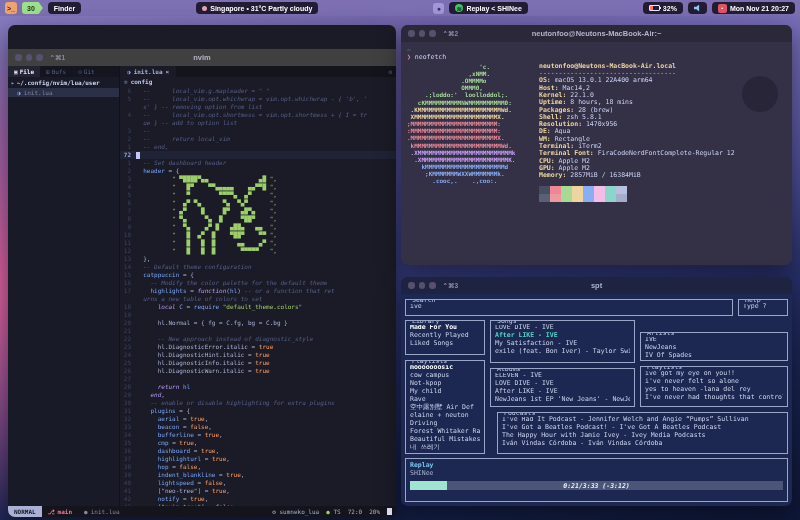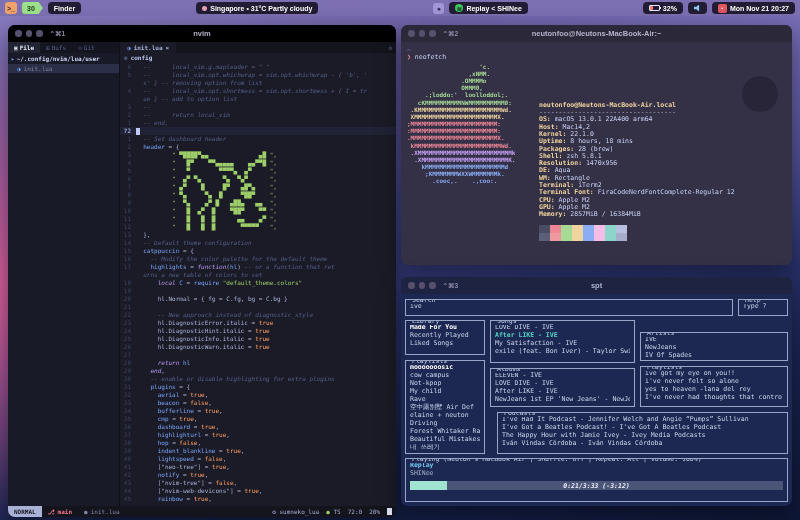--- a/index.html
+++ b/index.html
@@ -29,21 +29,21 @@
   .cal{width:9px;height:9px;border-radius:2px;background:#e05661;display:flex;align-items:center;justify-content:center;color:#fff;font-size:5px;}
   
   .win{position:absolute;border-radius:7px;box-shadow:0 8px 24px rgba(0,0,0,.45);display:flex;flex-direction:column;overflow:hidden;}
   .titlebar{height:17px;flex:none;display:flex;align-items:center;padding:0 7px;position:relative;gap:4px;}
   .lights{display:flex;gap:4px;}
   .light{width:6.5px;height:6.5px;border-radius:50%;background:#57516e;}
   .tb-short{font-size:6.5px;color:#8d88a6;font-weight:bold;margin-left:3px;}
   .tb-title{position:absolute;left:0;right:0;text-align:center;font-size:7.5px;font-weight:bold;color:#b7b2c9;pointer-events:none;}
   
   #nvim{left:8px;top:25px;width:388px;height:492px;background:#1a1b26;}
-  #nvim .titlebar{background:#000000;}
+  #nvim .titlebar{background:#404040;margin-top:24px;}
   .nvim-main{flex:1;display:flex;min-height:0;font-family:"DejaVu Sans Mono",monospace;}
   .sidebar{width:112px;flex:none;background:#191a27;border-right:1px solid #101118;font-size:6px;display:flex;flex-direction:column;}
   .sb-tabs{display:flex;height:11px;background:#14151f;align-items:stretch;}
   .sb-tab{display:flex;align-items:center;gap:2px;padding:0 6px;color:#565f89;}
   .sb-tab.active{background:#222434;color:#e7ebf5;font-weight:bold;}
   .sb-path{padding:2px 3px;color:#cdd6f4;font-weight:bold;display:flex;gap:2px;align-items:center;}
   .sb-file{background:#2b3048;color:#7d829e;padding:1px 3px 1px 9px;display:flex;gap:3px;align-items:center;}
   .editor{flex:1;display:flex;flex-direction:column;min-width:0;}
   .tabbar{height:11px;background:#13141c;display:flex;align-items:stretch;font-size:6px;}
   .etab{background:#1a1b26;color:#a9b1d6;display:flex;align-items:center;gap:3px;padding:0 7px;font-weight:bold;}
@@ -73,21 +73,21 @@
   .sl-cursor{width:5px;height:7px;background:#e0e4f4;}
   
   #term{left:401px;top:25px;width:391px;height:240px;background:#343046;}
   #term .titlebar{background:#2b2839;}
   .term-body{flex:1;padding:5px 6px;font-family:"DejaVu Sans Mono",monospace;font-size:6.5px;color:#cad3f5;position:relative;}
   .tline{line-height:7.4px;white-space:pre;}
   .tilde{color:#8a87a5;}
   .pr{color:#ed8796;font-weight:bold;}
   .nf-wrap{display:flex;gap:10px;margin-top:1px;}
   .ascii{white-space:pre;line-height:7.15px;font-size:6px;font-weight:bold;width:122px;flex:none;}
-  .nf-info{line-height:7.3px;margin-top:39px;}
+  .nf-info{line-height:7.3px;}
   .nf-title{color:#eed49f;font-weight:bold;}
   .nf-sep{color:#b8c0e0;}
   .nf-label{color:#eed49f;font-weight:bold;}
   .palette{margin-top:6px;}
   .prow{display:flex;}
   .pblock{width:11px;height:8px;}
   .term-circle{position:absolute;right:14px;top:34px;width:36px;height:36px;border-radius:50%;background:rgba(15,12,24,.28);}
   
   #spt{left:401px;top:277px;width:391px;height:229px;background:#1c2852;}
   #spt .titlebar{background:#1d2340;}
@@ -442,21 +442,20 @@
           <div>
               <div class="li">I've Had It Podcast - Jennifer Welch and Angie “Pumps” Sullivan</div>
               <div class="li">I've Got a Beatles Podcast! - I've Got A Beatles Podcast</div>
               <div class="li">The Happy Hour with Jamie Ivey - Ivey Media Podcasts</div>
               <div class="li">Iván Vindas Córdoba - Iván Vindas Córdoba</div>
             </div>
         </div>
       </div>
     </div>
     <div class="box player-box">
-      <span class="box-title">Playing (Neuton's MacBook Air | Shuffle: Off | Repeat: All  | Volume: 100%)</span>
       <div class="trk">Replay</div>
       <div class="art-name">SHINee</div>
       <div class="pbar">
         <div class="pfill" id="pfill" style="width: 10%;"></div>
         <div class="ptime">0:21/3:33 (-3:12)</div>
       </div>
     </div>
   </div>
 </div>
 

